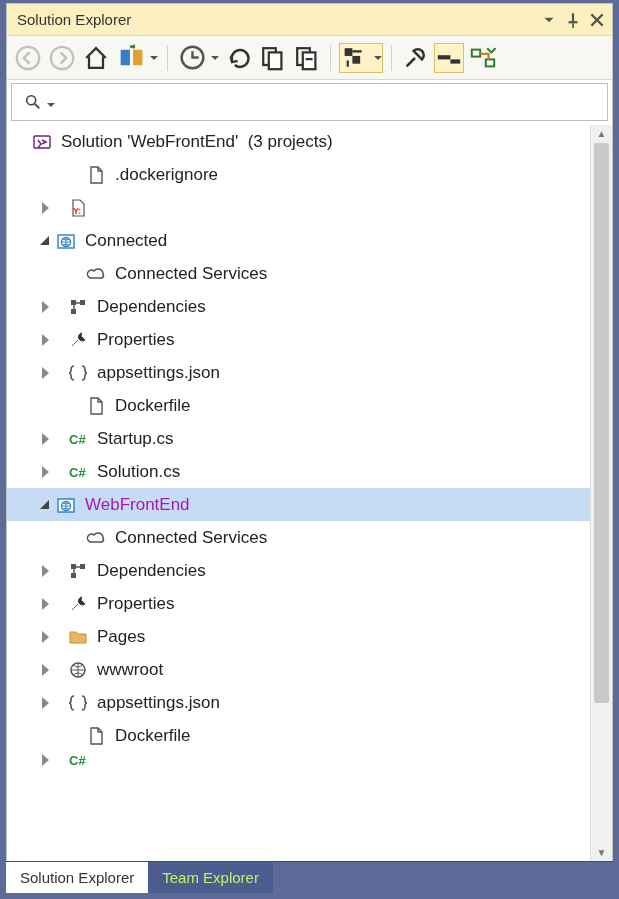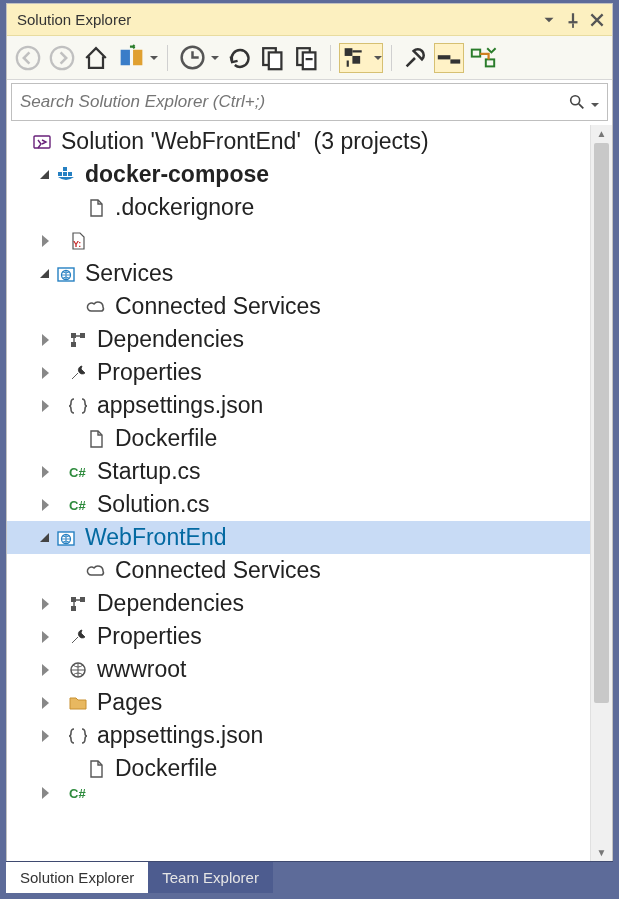--- a/index.html
+++ b/index.html
@@ -137,44 +137,44 @@
       border-width: 6px 0 6px 7px;
       border-color: transparent transparent transparent #888;
     }
     .arrow.none::before { content: ""; }
     .icon {
       width: 22px; height: 22px;
       flex-shrink: 0;
       margin-right: 8px;
       display: flex; align-items: center; justify-content: center;
     }
-    .label { font-size: 23px; color: #222; }
+    .label { font-size: 17px; color: #222; }
     .label.bold { font-weight: 600; }
-    .label.selected { color: #0369a1; }
+    .label.selected { color: #a21caf; }
     
     .ind0 { padding-left: 6px; }
     .ind1 { padding-left: 30px; }
     .ind2 { padding-left: 60px; }
     
     .bottom-tabs {
       height: 32px;
       background: #5d6b99;
       display: flex;
       align-items: stretch;
       border-top: 1px solid #3f4a70;
       margin: 0 -1px -1px -1px;
     }
     .btab {
       padding: 0 14px;
       display: flex; align-items: center;
       font-size: 15px;
       cursor: pointer;
     }
     .btab.active { background: #fff; color: #333; }
-    .btab.inactive { background: #4d5c8f; color: #e5e5e5; }
+    .btab.inactive { background: #4d5c8f; color: #bef264; }
     
     .icon svg { width: 20px; height: 20px; }
   </style>
 </head>
 <body>
 
 <div class="panel">
 
   <div class="titlebar">
     <div class="title">Solution Explorer</div>
@@ -274,21 +274,20 @@
       <svg viewBox="0 0 20 20">
           <rect x="2" y="4" width="6" height="5" fill="none" stroke="#2a7c2a" stroke-width="1.4"></rect>
           <rect x="12" y="11" width="6" height="5" fill="none" stroke="#2a7c2a" stroke-width="1.4"></rect>
           <path d="M8 7 H14 V11" fill="none" stroke="#d08020" stroke-width="1.6"></path>
           <path d="M13 3 L16 6 L19 3" fill="none" stroke="#2a7c2a" stroke-width="1.4"></path>
         </svg>
     </div>
   </div>
 
   <div class="searchbar">
-    <input placeholder="Search Solution Explorer (Ctrl+;)" style="">
     <div class="search-right">
       <svg width="18" height="18" viewBox="0 0 20 20">
           <circle cx="8" cy="8" r="5" fill="none" stroke="#444" stroke-width="1.8"></circle>
           <path d="M12 12 L17 17" stroke="#444" stroke-width="2"></path>
         </svg>
       <span class="caret-sm"></span>
     </div>
   </div>
 
   <div class="tree-container">
@@ -300,33 +299,20 @@
           <svg viewBox="0 0 20 20">
               <rect x="2" y="4" width="16" height="12" rx="1" fill="#fff" stroke="#68217a" stroke-width="1.4"></rect>
               <path d="M6 8 L9 12 L6 16 M10 8 L14 10 L10 12" fill="none" stroke="#68217a" stroke-width="1.4"></path>
             </svg>
         </div>
         <span class="label">
           <span>Solution 'WebFrontEnd'</span>&nbsp;&nbsp;<span>(3 projects)</span>
         </span>
       </div>
 
-      <div class="node ind1">
-        <div class="arrow expanded"></div>
-        <div class="icon">
-          <svg viewBox="0 0 20 20">
-              <rect x="2" y="7" width="4" height="4" fill="#2680c2"></rect>
-              <rect x="7" y="7" width="4" height="4" fill="#2680c2"></rect>
-              <rect x="7" y="2" width="4" height="4" fill="#2680c2"></rect>
-              <rect x="12" y="7" width="4" height="4" fill="#2680c2"></rect>
-              <path d="M2 12 Q10 18 18 12" fill="#2680c2"></path>
-            </svg>
-        </div>
-        <span class="label bold">docker-compose</span>
-      </div>
 
       <div class="node ind2">
         <div class="arrow none"></div>
         <div class="icon">
           <svg viewBox="0 0 20 20">
               <path d="M5 2 H12 L16 6 V18 H5 Z" fill="#fff" stroke="#555" stroke-width="1.4"></path>
               <path d="M12 2 V6 H16" fill="none" stroke="#555" stroke-width="1.4"></path>
             </svg>
         </div>
         <span class="label">.dockerignore</span>
@@ -344,21 +330,21 @@
 
       <div class="node ind1">
         <div class="arrow expanded"></div>
         <div class="icon">
           <svg viewBox="0 0 20 20">
               <rect x="2" y="4" width="16" height="13" fill="#fff" stroke="#2680c2" stroke-width="1.4"></rect>
               <circle cx="10" cy="11" r="4.5" fill="none" stroke="#2680c2" stroke-width="1.3"></circle>
               <path d="M6 11 H14 M10 6.5 V15.5 M7 8 Q10 10 13 8 M7 14 Q10 12 13 14" stroke="#2680c2" stroke-width="0.9" fill="none"></path>
             </svg>
         </div>
-        <span class="label">Services</span>
+        <span class="label">Connected</span>
       </div>
 
       <div class="node ind2">
         <div class="arrow none"></div>
         <div class="icon">
           <svg viewBox="0 0 20 20">
               <path d="M6 14 A4 4 0 1 1 8 7 A5 5 0 0 1 17 10 A3 3 0 0 1 16 14 Z" fill="none" stroke="#555" stroke-width="1.5"></path>
             </svg>
         </div>
         <span class="label">Connected Services</span>
@@ -471,35 +457,35 @@
               <path d="M4 16 L10 10 M14 3 A4 4 0 1 0 17 10 L13 6 Z" fill="#333" stroke="#333" stroke-width="0.8"></path>
             </svg>
         </div>
         <span class="label">Properties</span>
       </div>
 
       <div class="node ind2">
         <div class="arrow collapsed" style="margin-left:-30px;margin-right:12px"></div>
         <div class="icon">
           <svg viewBox="0 0 20 20">
+              <path d="M2 5 H8 L10 7 H18 V16 H2 Z" fill="#e8b860" stroke="#c89030" stroke-width="1"></path>
+            </svg>
+        </div>
+        <span class="label">Pages</span>
+      </div>
+
+      <div class="node ind2">
+        <div class="arrow collapsed" style="margin-left:-30px;margin-right:12px"></div>
+        <div class="icon">
+          <svg viewBox="0 0 20 20">
               <circle cx="10" cy="10" r="7" fill="none" stroke="#555" stroke-width="1.5"></circle>
               <path d="M3 10 H17 M10 3 V17 M5 5 Q10 9 15 5 M5 15 Q10 11 15 15" stroke="#555" stroke-width="1" fill="none"></path>
             </svg>
         </div>
         <span class="label">wwwroot</span>
-      </div>
-
-      <div class="node ind2">
-        <div class="arrow collapsed" style="margin-left:-30px;margin-right:12px"></div>
-        <div class="icon">
-          <svg viewBox="0 0 20 20">
-              <path d="M2 5 H8 L10 7 H18 V16 H2 Z" fill="#e8b860" stroke="#c89030" stroke-width="1"></path>
-            </svg>
-        </div>
-        <span class="label">Pages</span>
       </div>
 
       <div class="node ind2">
         <div class="arrow collapsed" style="margin-left:-30px;margin-right:12px"></div>
         <div class="icon">
           <svg viewBox="0 0 20 20">
               <path d="M6 3 Q3 3 3 7 Q3 10 1 10 Q3 10 3 13 Q3 17 6 17 M14 3 Q17 3 17 7 Q17 10 19 10 Q17 10 17 13 Q17 17 14 17" fill="none" stroke="#555" stroke-width="1.6"></path>
             </svg>
         </div>
         <span class="label">appsettings.json</span>

